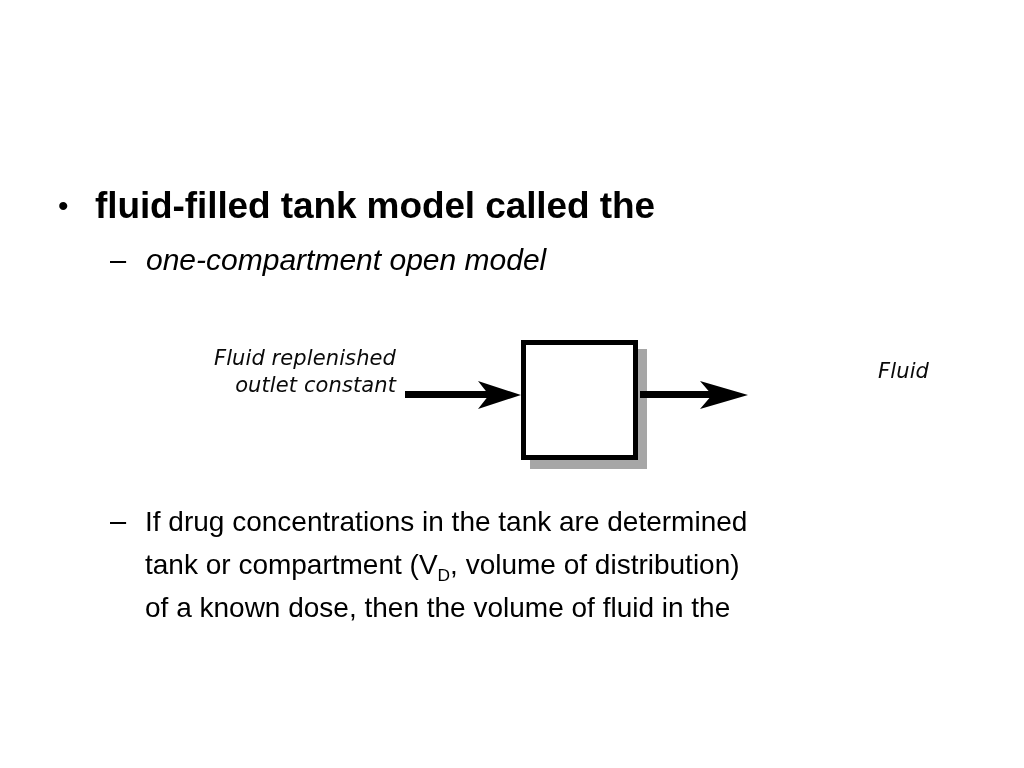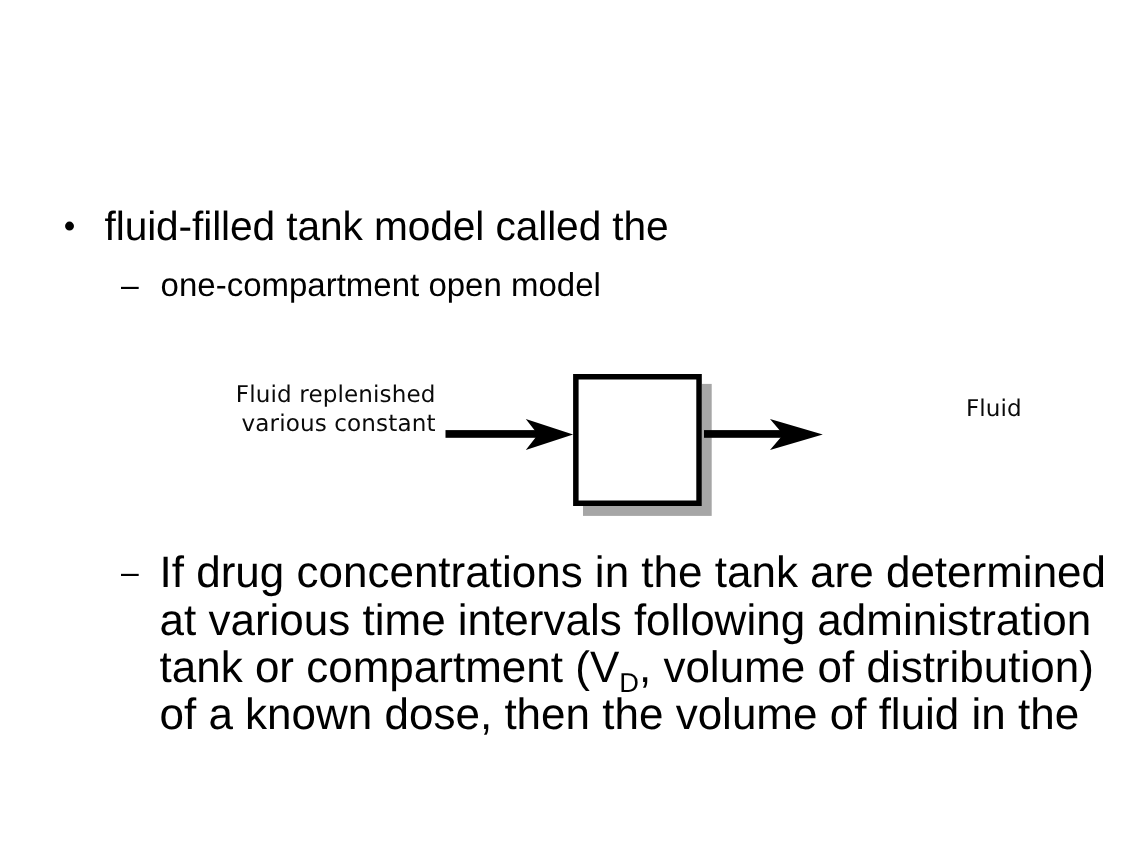--- a/index.html
+++ b/index.html
@@ -42,51 +42,54 @@
     flex: 0 0 37px;
     text-align: left;
     color: #000;
   }
   .bullet-l1 .text {
     font-size: 37px;
     line-height: 46px;
     letter-spacing: -0.1px;
     color: #000;
     white-space: nowrap;
+    font-weight: bold;
   }
 
   .bullet-l2 {
     position: absolute;
     left: 110px;
     top: 240px;
     width: 860px;
     display: flex;
     align-items: flex-start;
   }
   .bullet-l2 .marker {
     font-size: 29px;
     line-height: 40px;
     width: 36px;
     flex: 0 0 36px;
     color: #000;
   }
   .bullet-l2 .text {
     font-size: 30px;
     line-height: 40px;
+    font-style: italic;
     color: #000;
     white-space: nowrap;
   }
 
   
   .diagram {
     position: absolute;
     left: 0px;
     top: 330px;
     width: 1024px;
     height: 150px;
+    font-style: italic;
   }
 
   .hand-label {
     position: absolute;
     font-family: "DejaVu Sans", sans-serif;
     font-size: 21px;
     line-height: 27px;
     color: #0a0a0a;
     letter-spacing: 0.1px;
   }
@@ -144,21 +147,21 @@
     align-items: flex-start;
   }
   .para-block .marker {
     font-size: 29px;
     line-height: 43px;
     width: 35px;
     flex: 0 0 35px;
     color: #000;
   }
   .para-block .text {
-    font-size: 40px;
+    font-size: 28px;
     line-height: 43px;
     color: #000;
     width: 830px;
   }
   .para-block .text .line {
     white-space: nowrap;
   }
   .sub {
     font-size: 0.62em;
     vertical-align: sub;
@@ -177,21 +180,21 @@
 
   <div class="bullet-l2">
     <span class="marker">–</span>
     <span class="text">one-compartment open model</span>
   </div>
 
   <div class="diagram">
 
     <div class="hand-label label-left">
       <div>Fluid replenished</div>
-      <div>various constant</div>
+      <div>outlet constant</div>
     </div>
 
     <div class="tank-shadow"></div>
     <div class="tank-box"></div>
 
     <svg class="arrow-svg" viewBox="0 0 1024 150">
 
       <g>
         <rect x="405" y="61" width="100" height="7" fill="#000000"></rect>
         <polygon points="478,51 521,65 478,79 489,65" fill="#000000"></polygon>
@@ -206,19 +209,18 @@
     <div class="hand-label label-right">
       <div>Fluid</div>
     </div>
 
   </div>
 
   <div class="para-block">
     <span class="marker">–</span>
     <span class="text">
       <div class="line">If drug concentrations in the tank are determined</div>
-      <div class="line">at various time intervals following administration</div>
       <div class="line"><span>tank or compartment (V</span><span class="sub">D</span><span>, volume of distribution)</span></div>
       <div class="line">of a known dose, then the volume of fluid in the</div>
     </span>
   </div>
 
 </div>
 
 </body></html>

